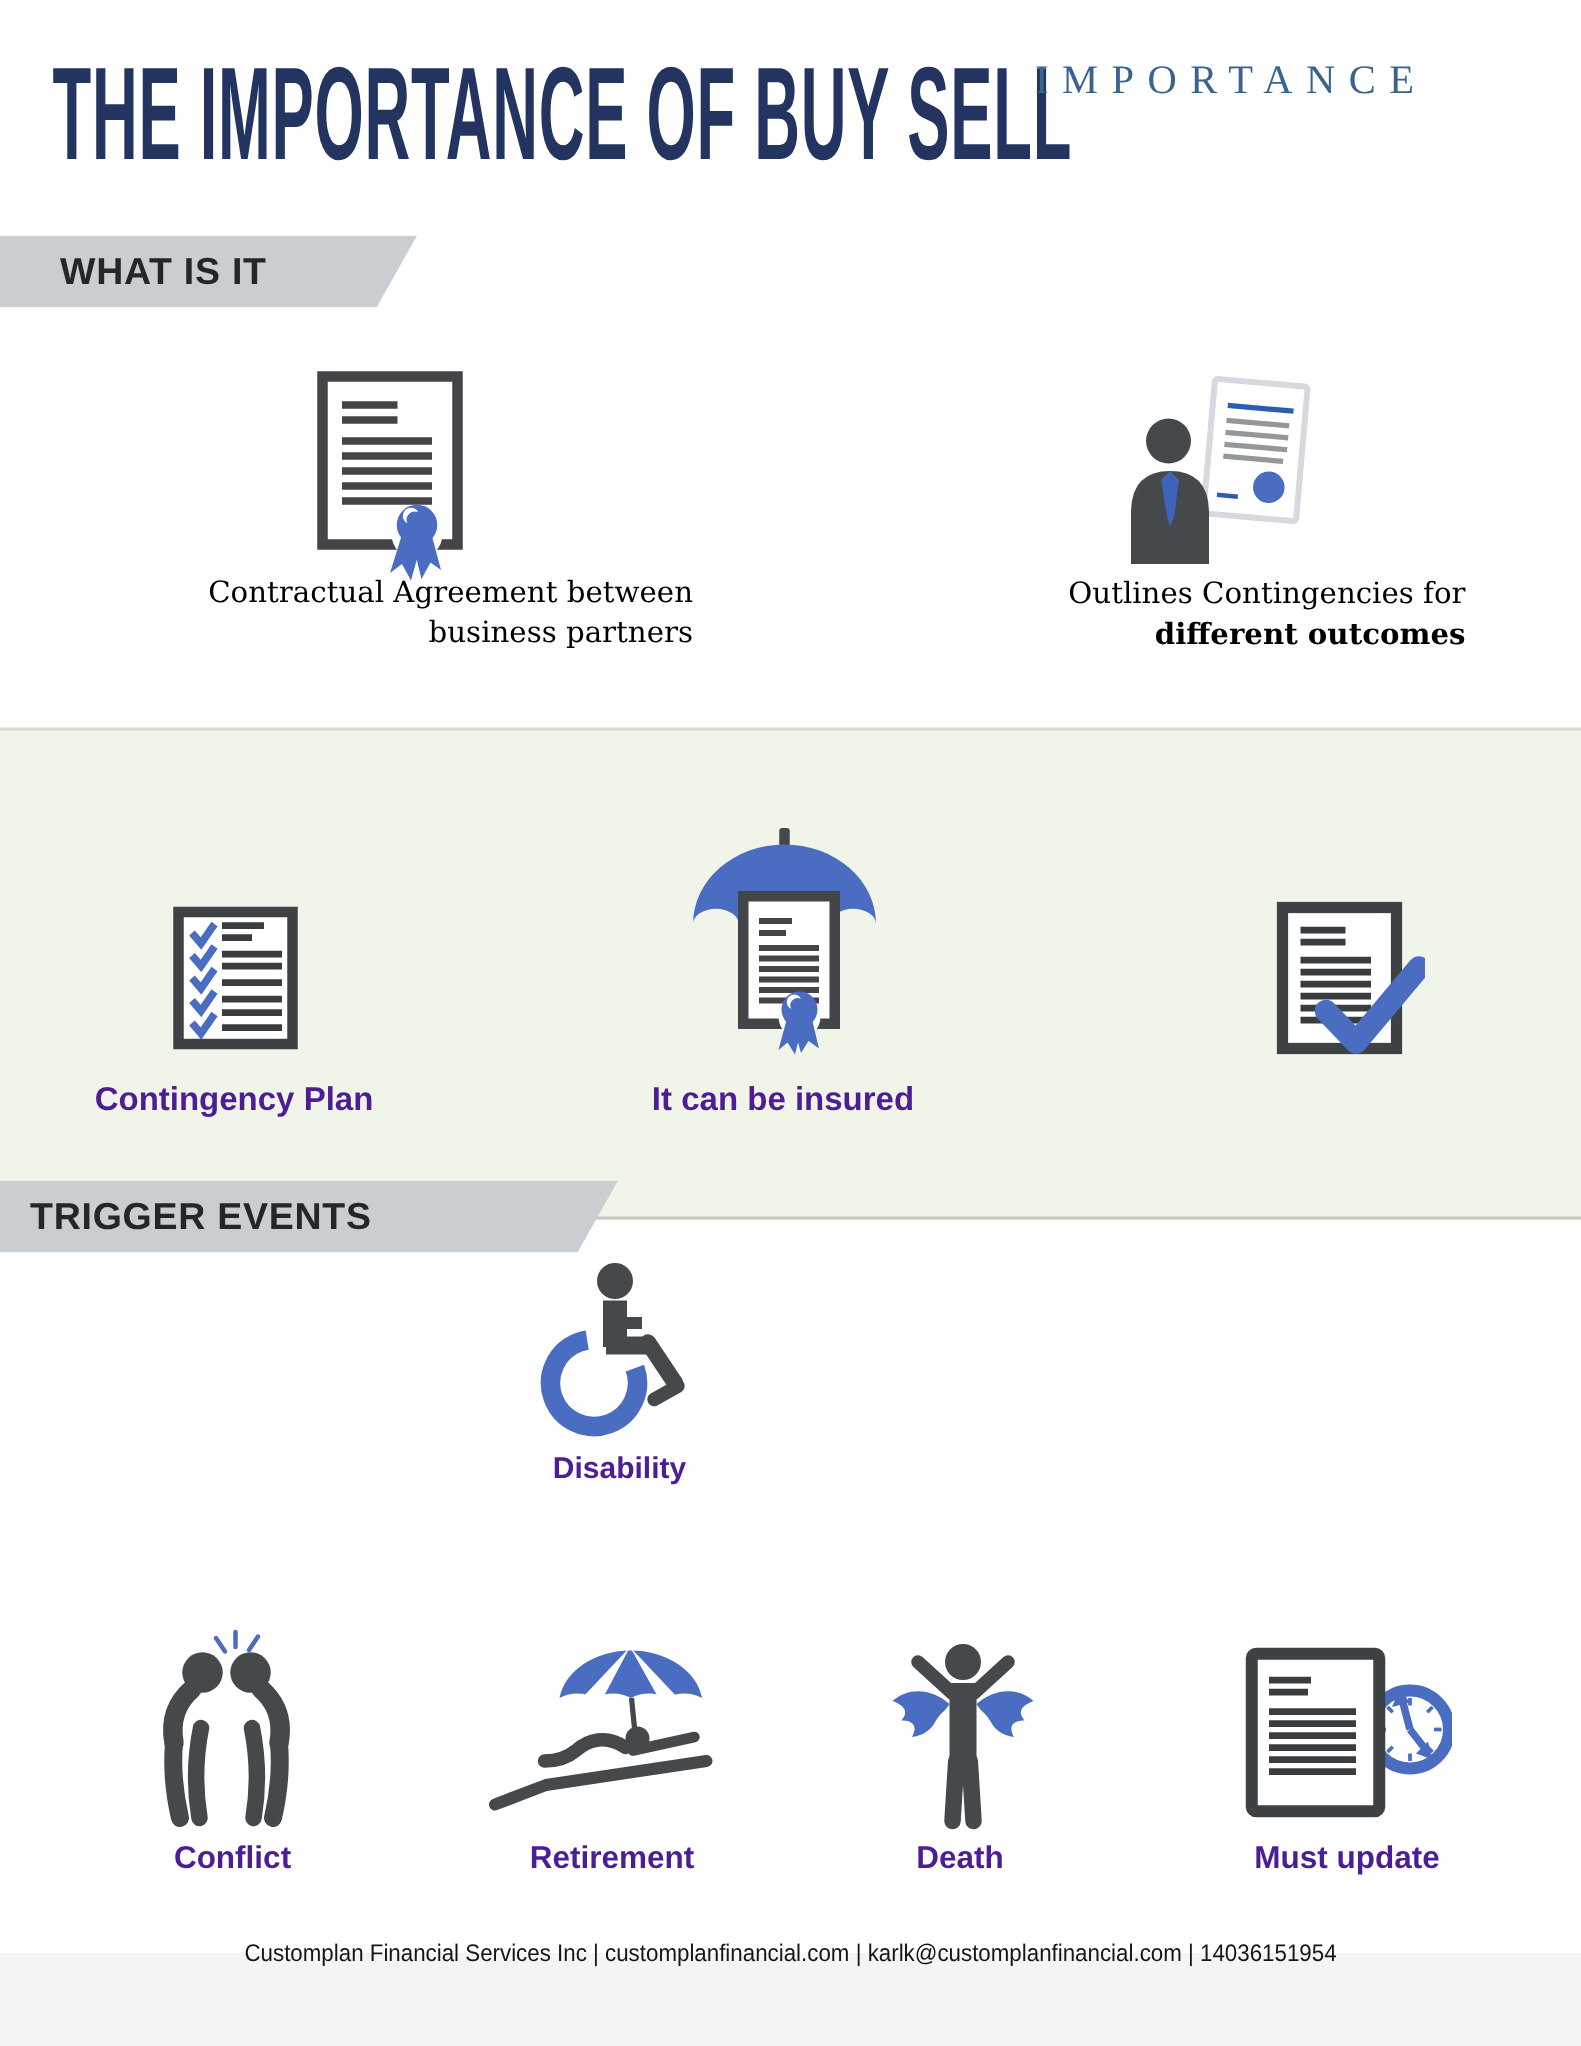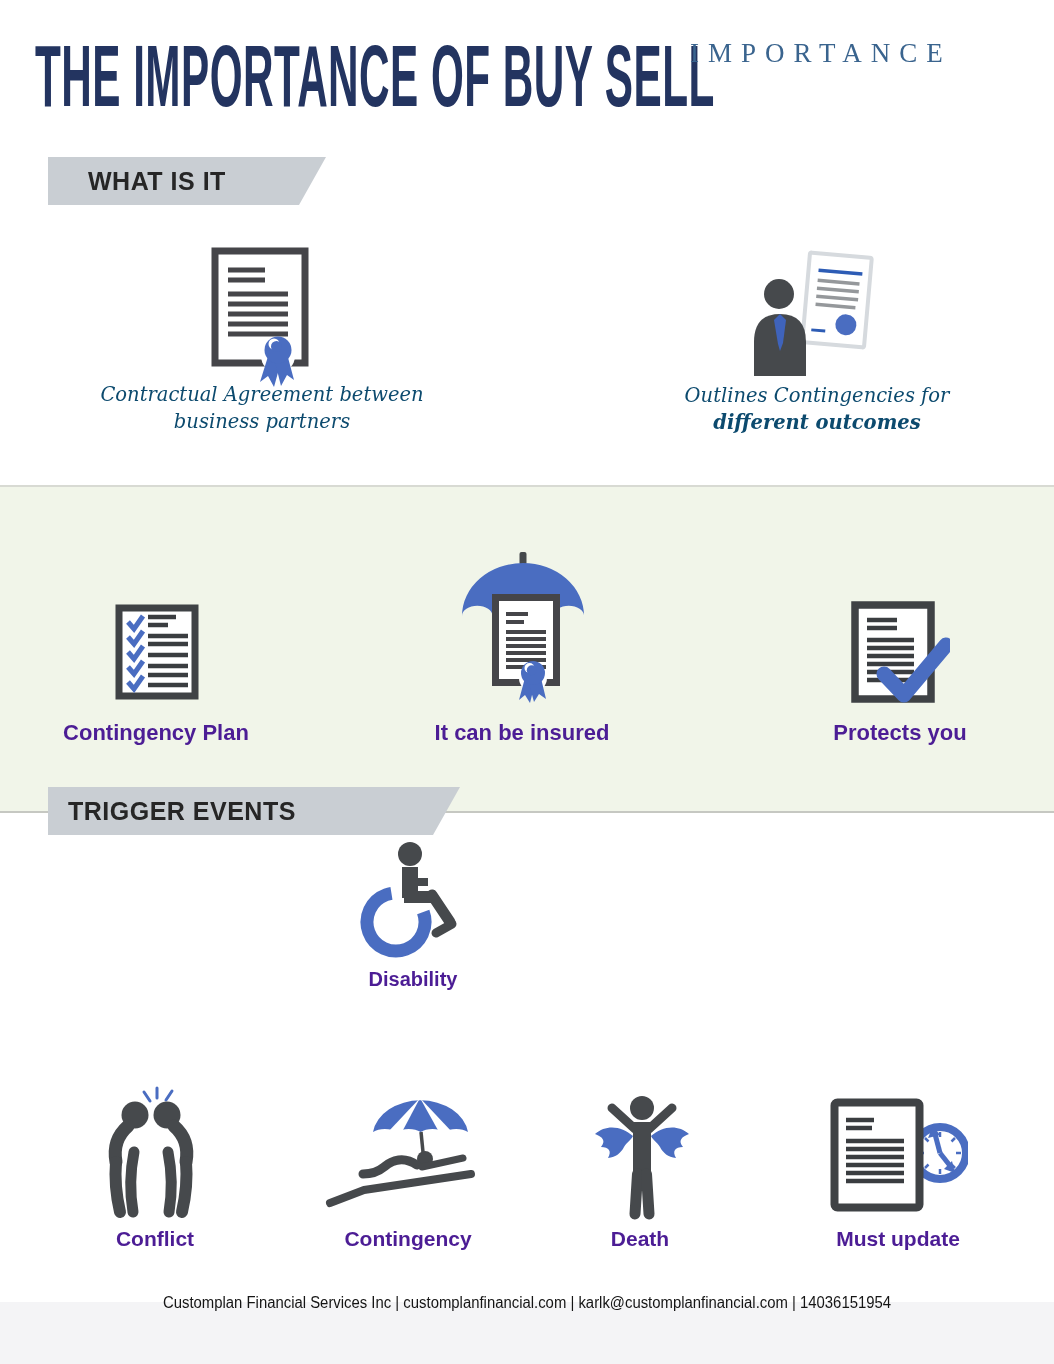--- a/index.html
+++ b/index.html
@@ -11,34 +11,34 @@
          transform:scaleX(0.48);transform-origin:left top;}
   .logo{position:absolute;left:690px;top:38px;width:300px;}
   .logo-line1{font-family:"Liberation Serif",serif;font-size:27px;letter-spacing:9px;
               color:#3a648e;white-space:nowrap;}
   .logo-line2{font-family:"Liberation Serif",serif;font-size:18px;font-weight:bold;
               letter-spacing:2px;color:#1d4a73;white-space:nowrap;margin-top:2px;padding-left:4px;}
   
   .banner{position:absolute;left:0;height:48px;background:#c9ced3;z-index:2;
           display:flex;align-items:center;box-sizing:border-box;
           clip-path:polygon(0 0,100% 0,calc(100% - 27px) 100%,0 100%);
-          font-weight:bold;font-size:25px;letter-spacing:0.5px;color:#262626;white-space:nowrap;margin-left:48px;}
+          font-weight:bold;font-size:25px;letter-spacing:0.5px;color:#262626;white-space:nowrap;}
   .banner-1{top:157px;width:278px;padding-left:40px;}
   .banner-2{top:463px;width:412px;padding-left:32px;}
   .banner-3{top:787px;width:412px;padding-left:20px;}
   
   .green-band{position:absolute;left:0;right:0;top:485px;height:328px;background:#f1f5e9;
               border-top:2px solid #d8dad3;border-bottom:2px solid #c6c8c2;
               box-sizing:border-box;z-index:1;}
   
   .icon{position:absolute;z-index:3;}
   .icon svg{display:block;width:100%;height:100%;}
   
-  .caption-serif{position:absolute;z-index:3;text-align:center;
-                 font-family:"DejaVu Serif",serif;font-size:19.5px;line-height:27px;color:#0c4a6e;font-style:italic;}
+  .caption-serif{position:absolute;z-index:3;text-align:right;
+                 font-family:"DejaVu Serif",serif;font-size:19.5px;line-height:27px;color:#000000;}
   .caption-serif .bold{font-weight:bold;}
   .label-bold{position:absolute;z-index:3;text-align:center;font-weight:bold;color:#4c1d95;}
   .lb-22{font-size:22px;}
   .lb-21{font-size:21px;}
   .lb-20{font-size:20px;}
   
   .footer-band{position:absolute;left:0;right:0;top:1302px;bottom:0;background:#f4f4f6;z-index:1;}
   .footer-text{position:absolute;left:0;right:0;top:1294px;text-align:center;z-index:3;
                font-size:16px;color:#151515;white-space:nowrap;
                transform:scaleX(0.93);transform-origin:center top;}
@@ -169,21 +169,20 @@
         <line x1="17" y1="40" x2="64" y2="40"></line>
           <line x1="17" y1="48" x2="64" y2="48"></line>
         <line x1="17" y1="56" x2="64" y2="56"></line>
           <line x1="17" y1="64" x2="64" y2="64"></line>
         <line x1="17" y1="72" x2="64" y2="72"></line>
           <line x1="17" y1="80" x2="64" y2="80"></line>
       </g>
       <path d="M34 74 L54 95 L96 45" fill="none" stroke="#4a6dc1" stroke-width="15" stroke-linecap="round" stroke-linejoin="round"></path>
     </svg>
   </div>
-  <div class="label-bold lb-22" style="left:760px;top:720px;width:280px;">Protects you</div>
 
   <div class="icon" style="left:360px;top:840px;width:100px;height:122px;">
     <svg viewBox="0 0 100 122">
       <circle cx="36" cy="82" r="29" fill="none" stroke="#4a6dc1" stroke-width="13" stroke-dasharray="142 41" transform="rotate(-20 36 82)"></circle>
       <circle cx="50" cy="14" r="12" fill="#46494c"></circle>
       <line x1="50" y1="27" x2="50" y2="58" stroke="#46494c" stroke-width="16"></line>
       <line x1="50" y1="42" x2="68" y2="42" stroke="#46494c" stroke-width="8"></line>
       <line x1="44" y1="57" x2="74" y2="57" stroke="#46494c" stroke-width="12"></line>
       <line x1="72" y1="55" x2="90" y2="82" stroke="#46494c" stroke-width="11" stroke-linecap="round"></line>
       <line x1="92" y1="84" x2="76" y2="93" stroke="#46494c" stroke-width="9" stroke-linecap="round"></line>
@@ -217,21 +216,21 @@
       <path d="M55 44 A48 37 0 0 1 150 44 A16 9 0 0 0 126.3 44 A16 9 0 0 0 102.6 44 A16 9 0 0 0 78.9 44 A16 9 0 0 0 55 44 Z" fill="#4a6dc1"></path>
       <polygon points="102,10 70,44 84,44" fill="#ffffff"></polygon>
       <polygon points="102,10 121,44 134,44" fill="#ffffff"></polygon>
       <line x1="103" y1="44" x2="105" y2="64" stroke="#46494c" stroke-width="3.5"></line>
       <circle cx="107" cy="71" r="8" fill="#46494c"></circle>
       <path d="M99 77 C86 68 74 72 66 79 C60 84 52 86 45 86" fill="none" stroke="#46494c" stroke-width="9" stroke-linecap="round"></path>
       <line x1="104" y1="79" x2="145" y2="70" stroke="#46494c" stroke-width="7" stroke-linecap="round"></line>
       <path d="M12 115 L46 102 L153 86" fill="none" stroke="#46494c" stroke-width="8" stroke-linecap="round" stroke-linejoin="round"></path>
     </svg>
   </div>
-  <div class="label-bold lb-21" style="left:308px;top:1227px;width:200px;">Contingency</div>
+  <div class="label-bold lb-21" style="left:308px;top:1227px;width:200px;">Retirement</div>
 
   <div class="icon" style="left:592px;top:1092px;width:100px;height:132px;">
     <svg viewBox="0 0 100 132">
       <path d="M41 44 C30 34 14 32 3 42 C11 45 14 49 9 55 C17 55 20 59 16 66 C24 65 29 61 32 55 C35 50 39 48 41 44 Z" fill="#4a6dc1"></path>
       <path d="M59 44 C70 34 86 32 97 42 C89 45 86 49 91 55 C83 55 80 59 84 66 C76 65 71 61 68 55 C65 50 61 48 59 44 Z" fill="#4a6dc1"></path>
       <line x1="43" y1="37" x2="20" y2="16" stroke="#46494c" stroke-width="9" stroke-linecap="round"></line>
       <line x1="57" y1="37" x2="80" y2="16" stroke="#46494c" stroke-width="9" stroke-linecap="round"></line>
       <circle cx="50" cy="16" r="12" fill="#46494c"></circle>
       <line x1="50" y1="30" x2="50" y2="84" stroke="#46494c" stroke-width="18"></line>
       <line x1="45.5" y1="82" x2="43" y2="122" stroke="#46494c" stroke-width="11" stroke-linecap="round"></line>

